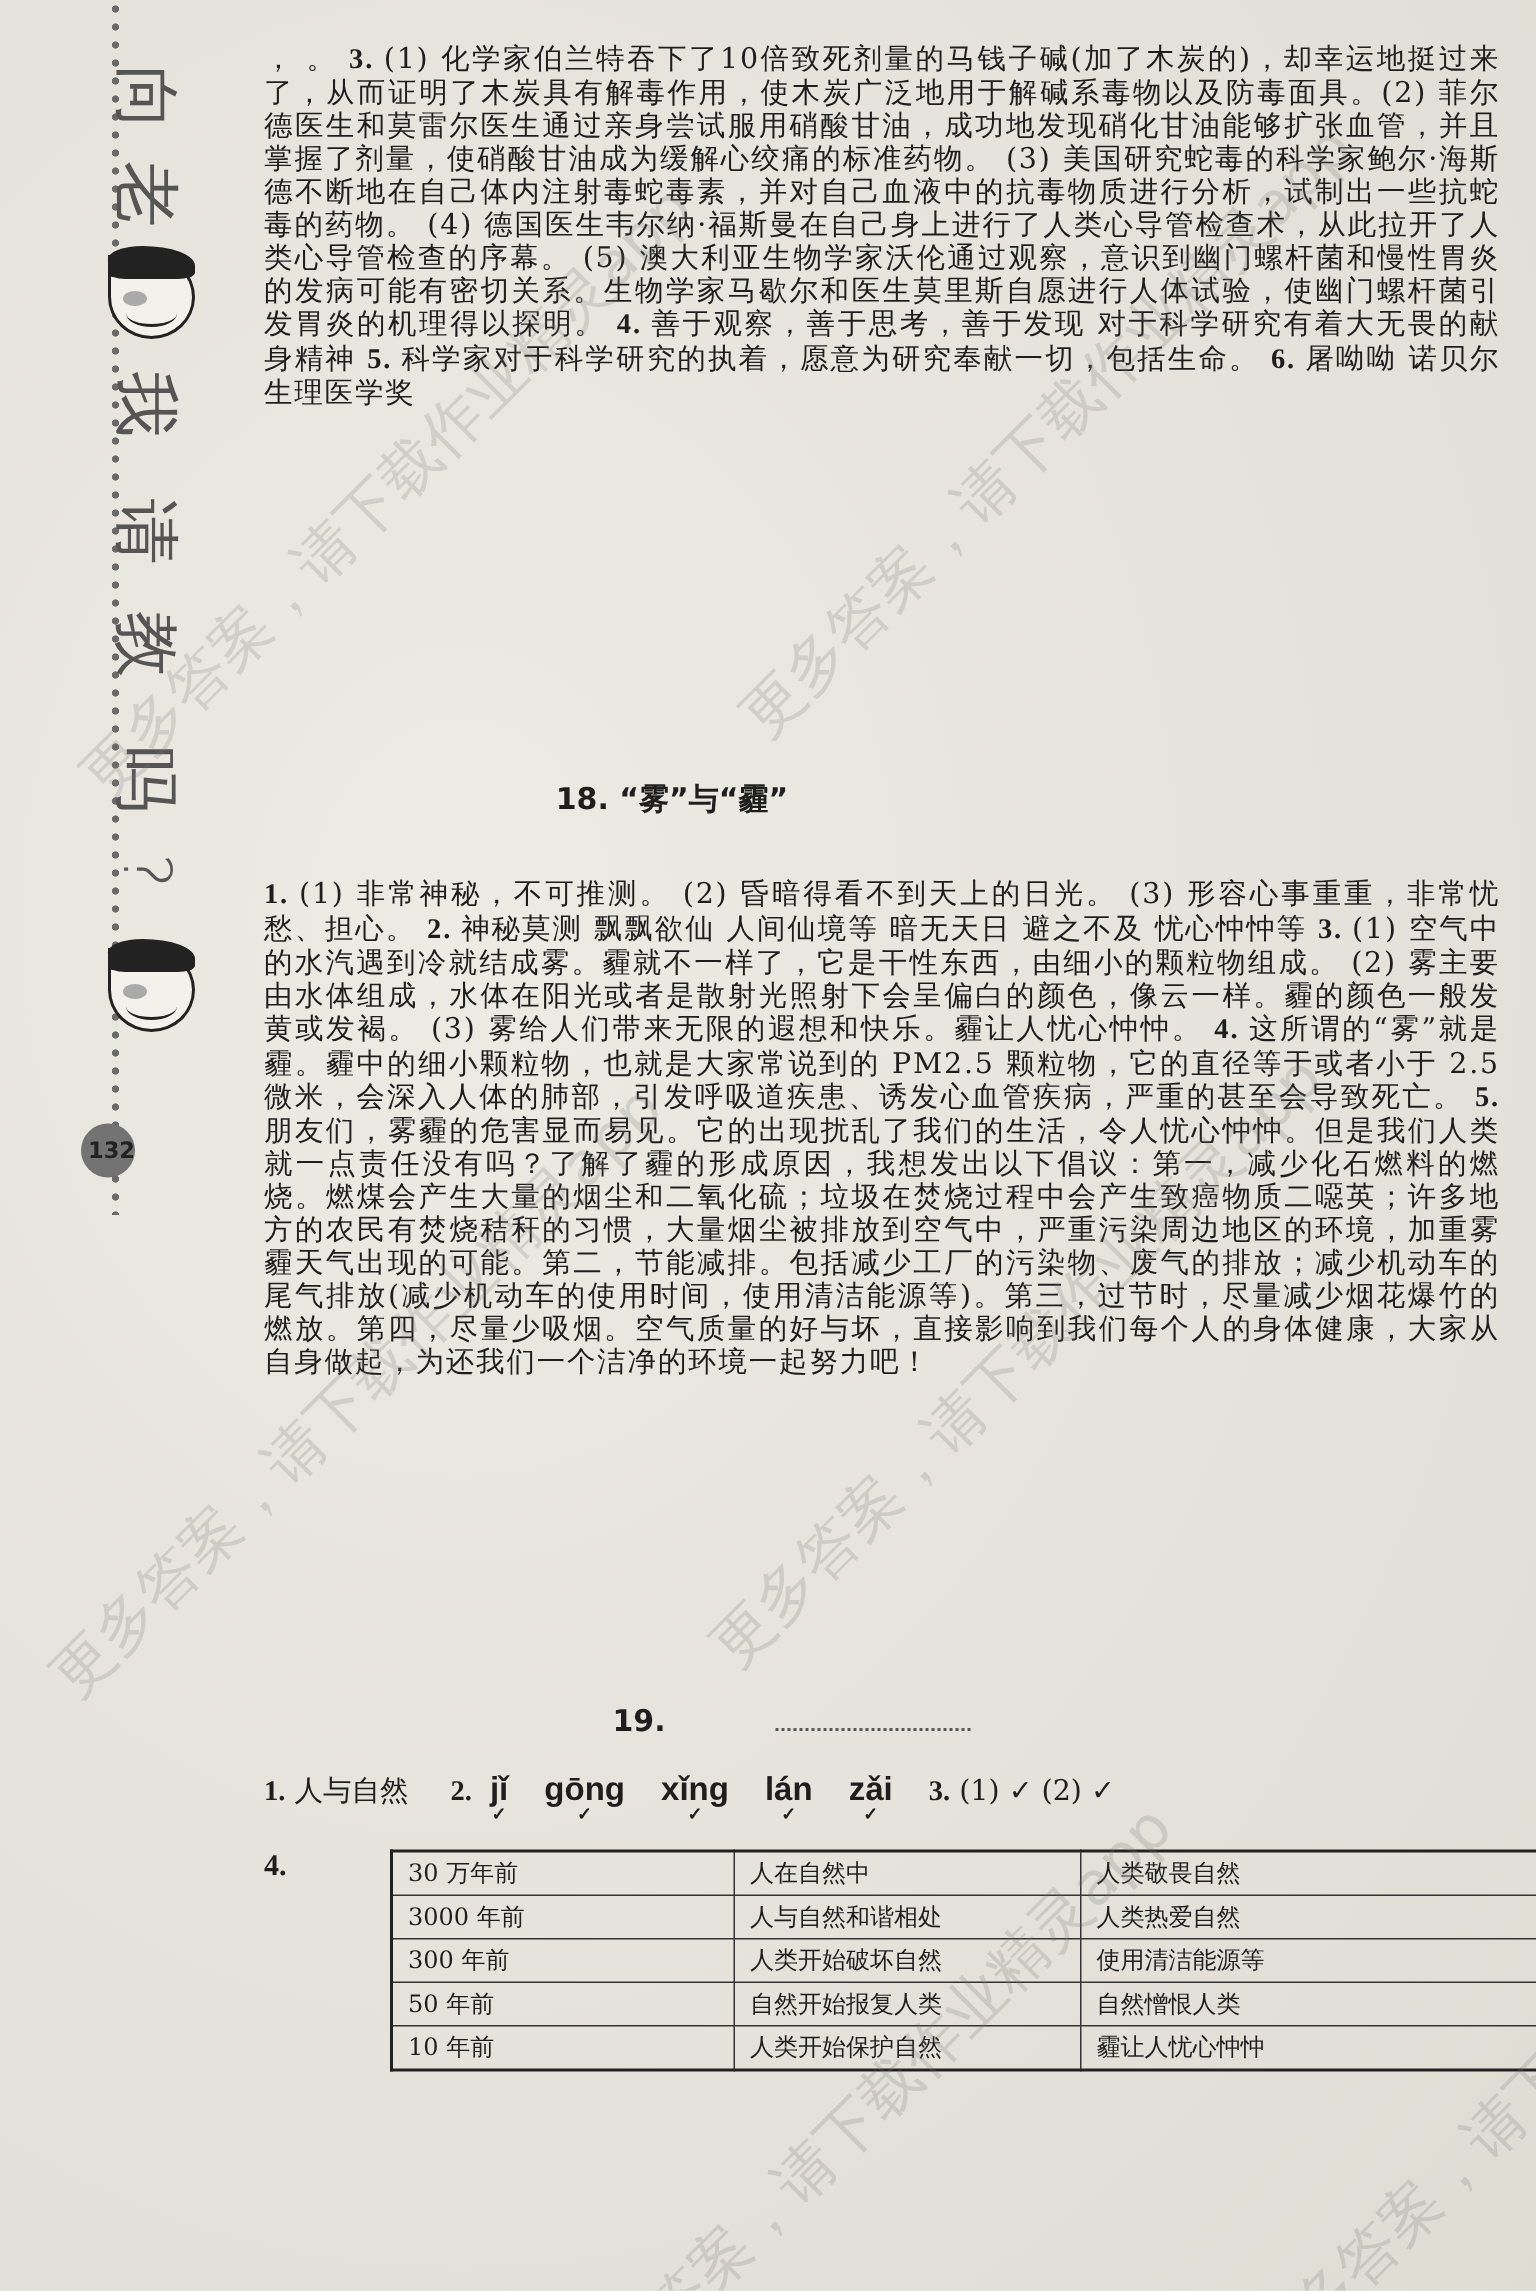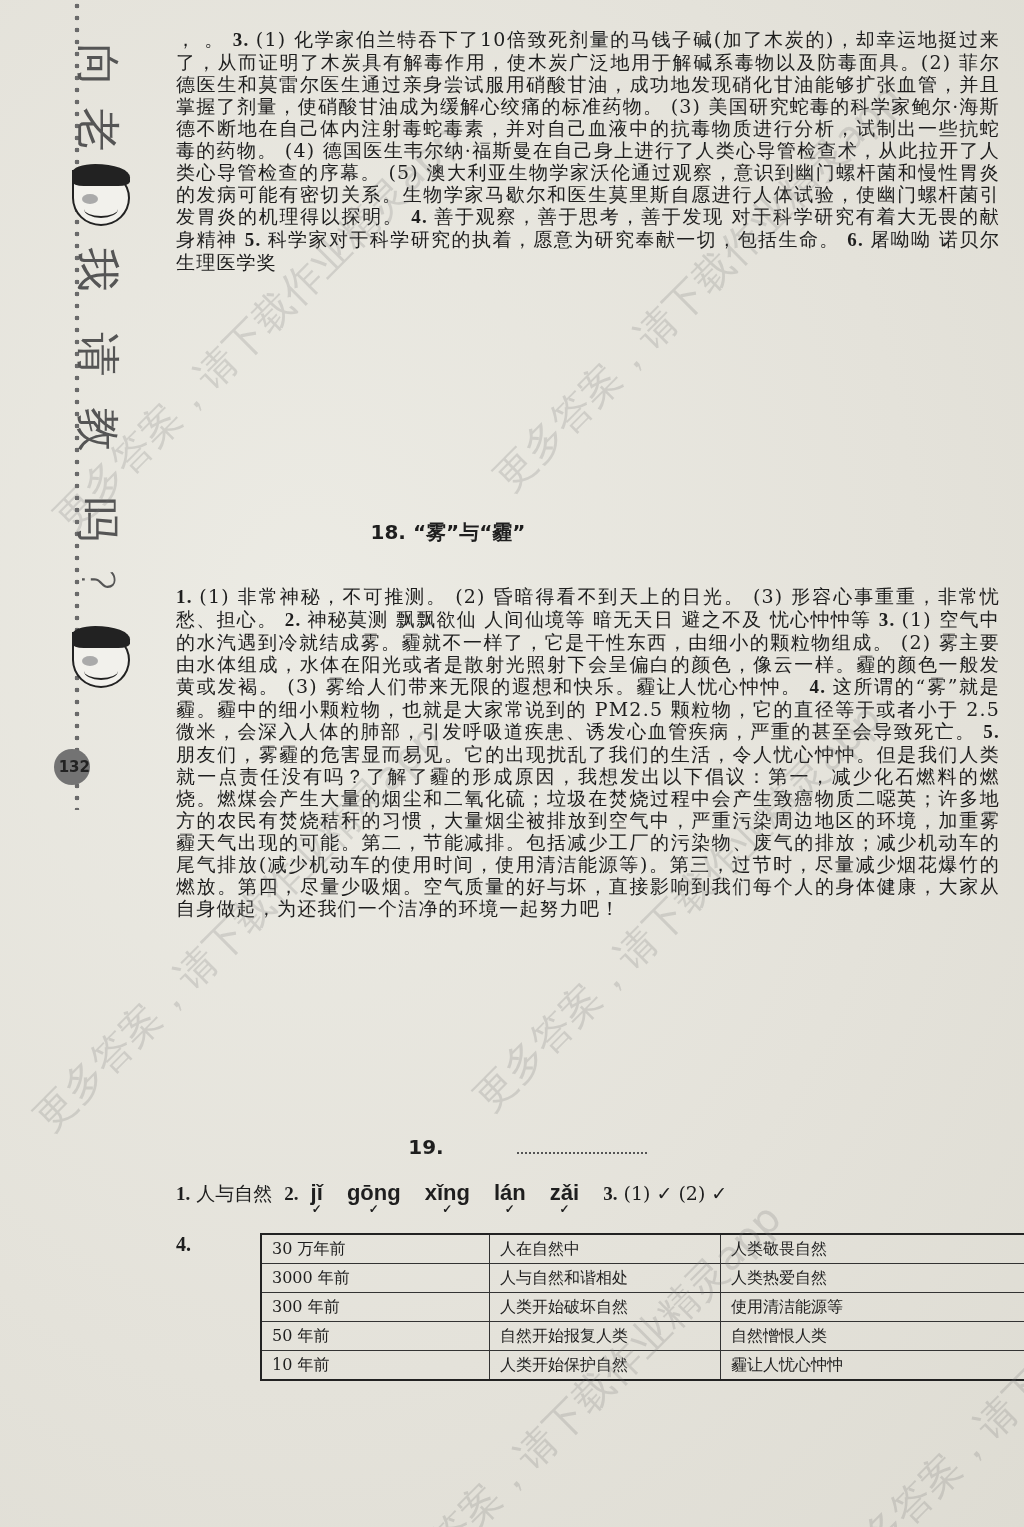--- a/index.html
+++ b/index.html
@@ -71,21 +71,21 @@
 
 <div class="h" style="top:519px">18. “雾”与“霾”</div>
 <div class="para" style="top:585px">
   <b>1. </b><span>(1) 非常神秘，不可推测。  (2) 昏暗得看不到天上的日光。  (3) 形容心事重重，非常忧愁、担心。  </span><b>2. </b><span>神秘莫测  飘飘欲仙  人间仙境等  暗无天日  避之不及  忧心忡忡等  </span><b>3. </b><span>(1) 空气中的水汽遇到冷就结成雾。霾就不一样了，它是干性东西，由细小的颗粒物组成。  (2) 雾主要由水体组成，水体在阳光或者是散射光照射下会呈偏白的颜色，像云一样。霾的颜色一般发黄或发褐。  (3) 雾给人们带来无限的遐想和快乐。霾让人忧心忡忡。  </span><b>4. </b><span>这所谓的“雾”就是霾。霾中的细小颗粒物，也就是大家常说到的 PM2.5 颗粒物，它的直径等于或者小于 2.5 微米，会深入人体的肺部，引发呼吸道疾患、诱发心血管疾病，严重的甚至会导致死亡。  </span><b>5. </b><span>朋友们，雾霾的危害显而易见。它的出现扰乱了我们的生活，令人忧心忡忡。但是我们人类就一点责任没有吗？了解了霾的形成原因，我想发出以下倡议：第一，减少化石燃料的燃烧。燃煤会产生大量的烟尘和二氧化硫；垃圾在焚烧过程中会产生致癌物质二噁英；许多地方的农民有焚烧秸秆的习惯，大量烟尘被排放到空气中，严重污染周边地区的环境，加重雾霾天气出现的可能。第二，节能减排。包括减少工厂的污染物、废气的排放；减少机动车的尾气排放(减少机动车的使用时间，使用清洁能源等)。第三，过节时，尽量减少烟花爆竹的燃放。第四，尽量少吸烟。空气质量的好与坏，直接影响到我们每个人的身体健康，大家从自身做起，为还我们一个洁净的环境一起努力吧！</span>
 </div>
 
 <div class="h" style="top:1135px;left:-22px">19.</div>
 <div class="h19dots"></div>
 
 <div class="ans19">
-  <span class="lbl">1.</span><span style="margin-right:6px">人与自然</span>
+  <span class="lbl">1.</span><span style="margin-right:22px">人与自然</span>
   <span class="lbl">2.</span>
   <span class="py"><span>jǐ</span><span class="tick">✓</span></span>
   <span class="py"><span>gōng</span><span class="tick">✓</span></span>
   <span class="py"><span>xǐng</span><span class="tick">✓</span></span>
   <span class="py"><span>lán</span><span class="tick">✓</span></span>
   <span class="py"><span>zǎi</span><span class="tick">✓</span></span>
   <span class="lbl">3.</span><span>(1) ✓  (2) ✓</span>
 </div>
 
 <div class="q4">4.</div>

